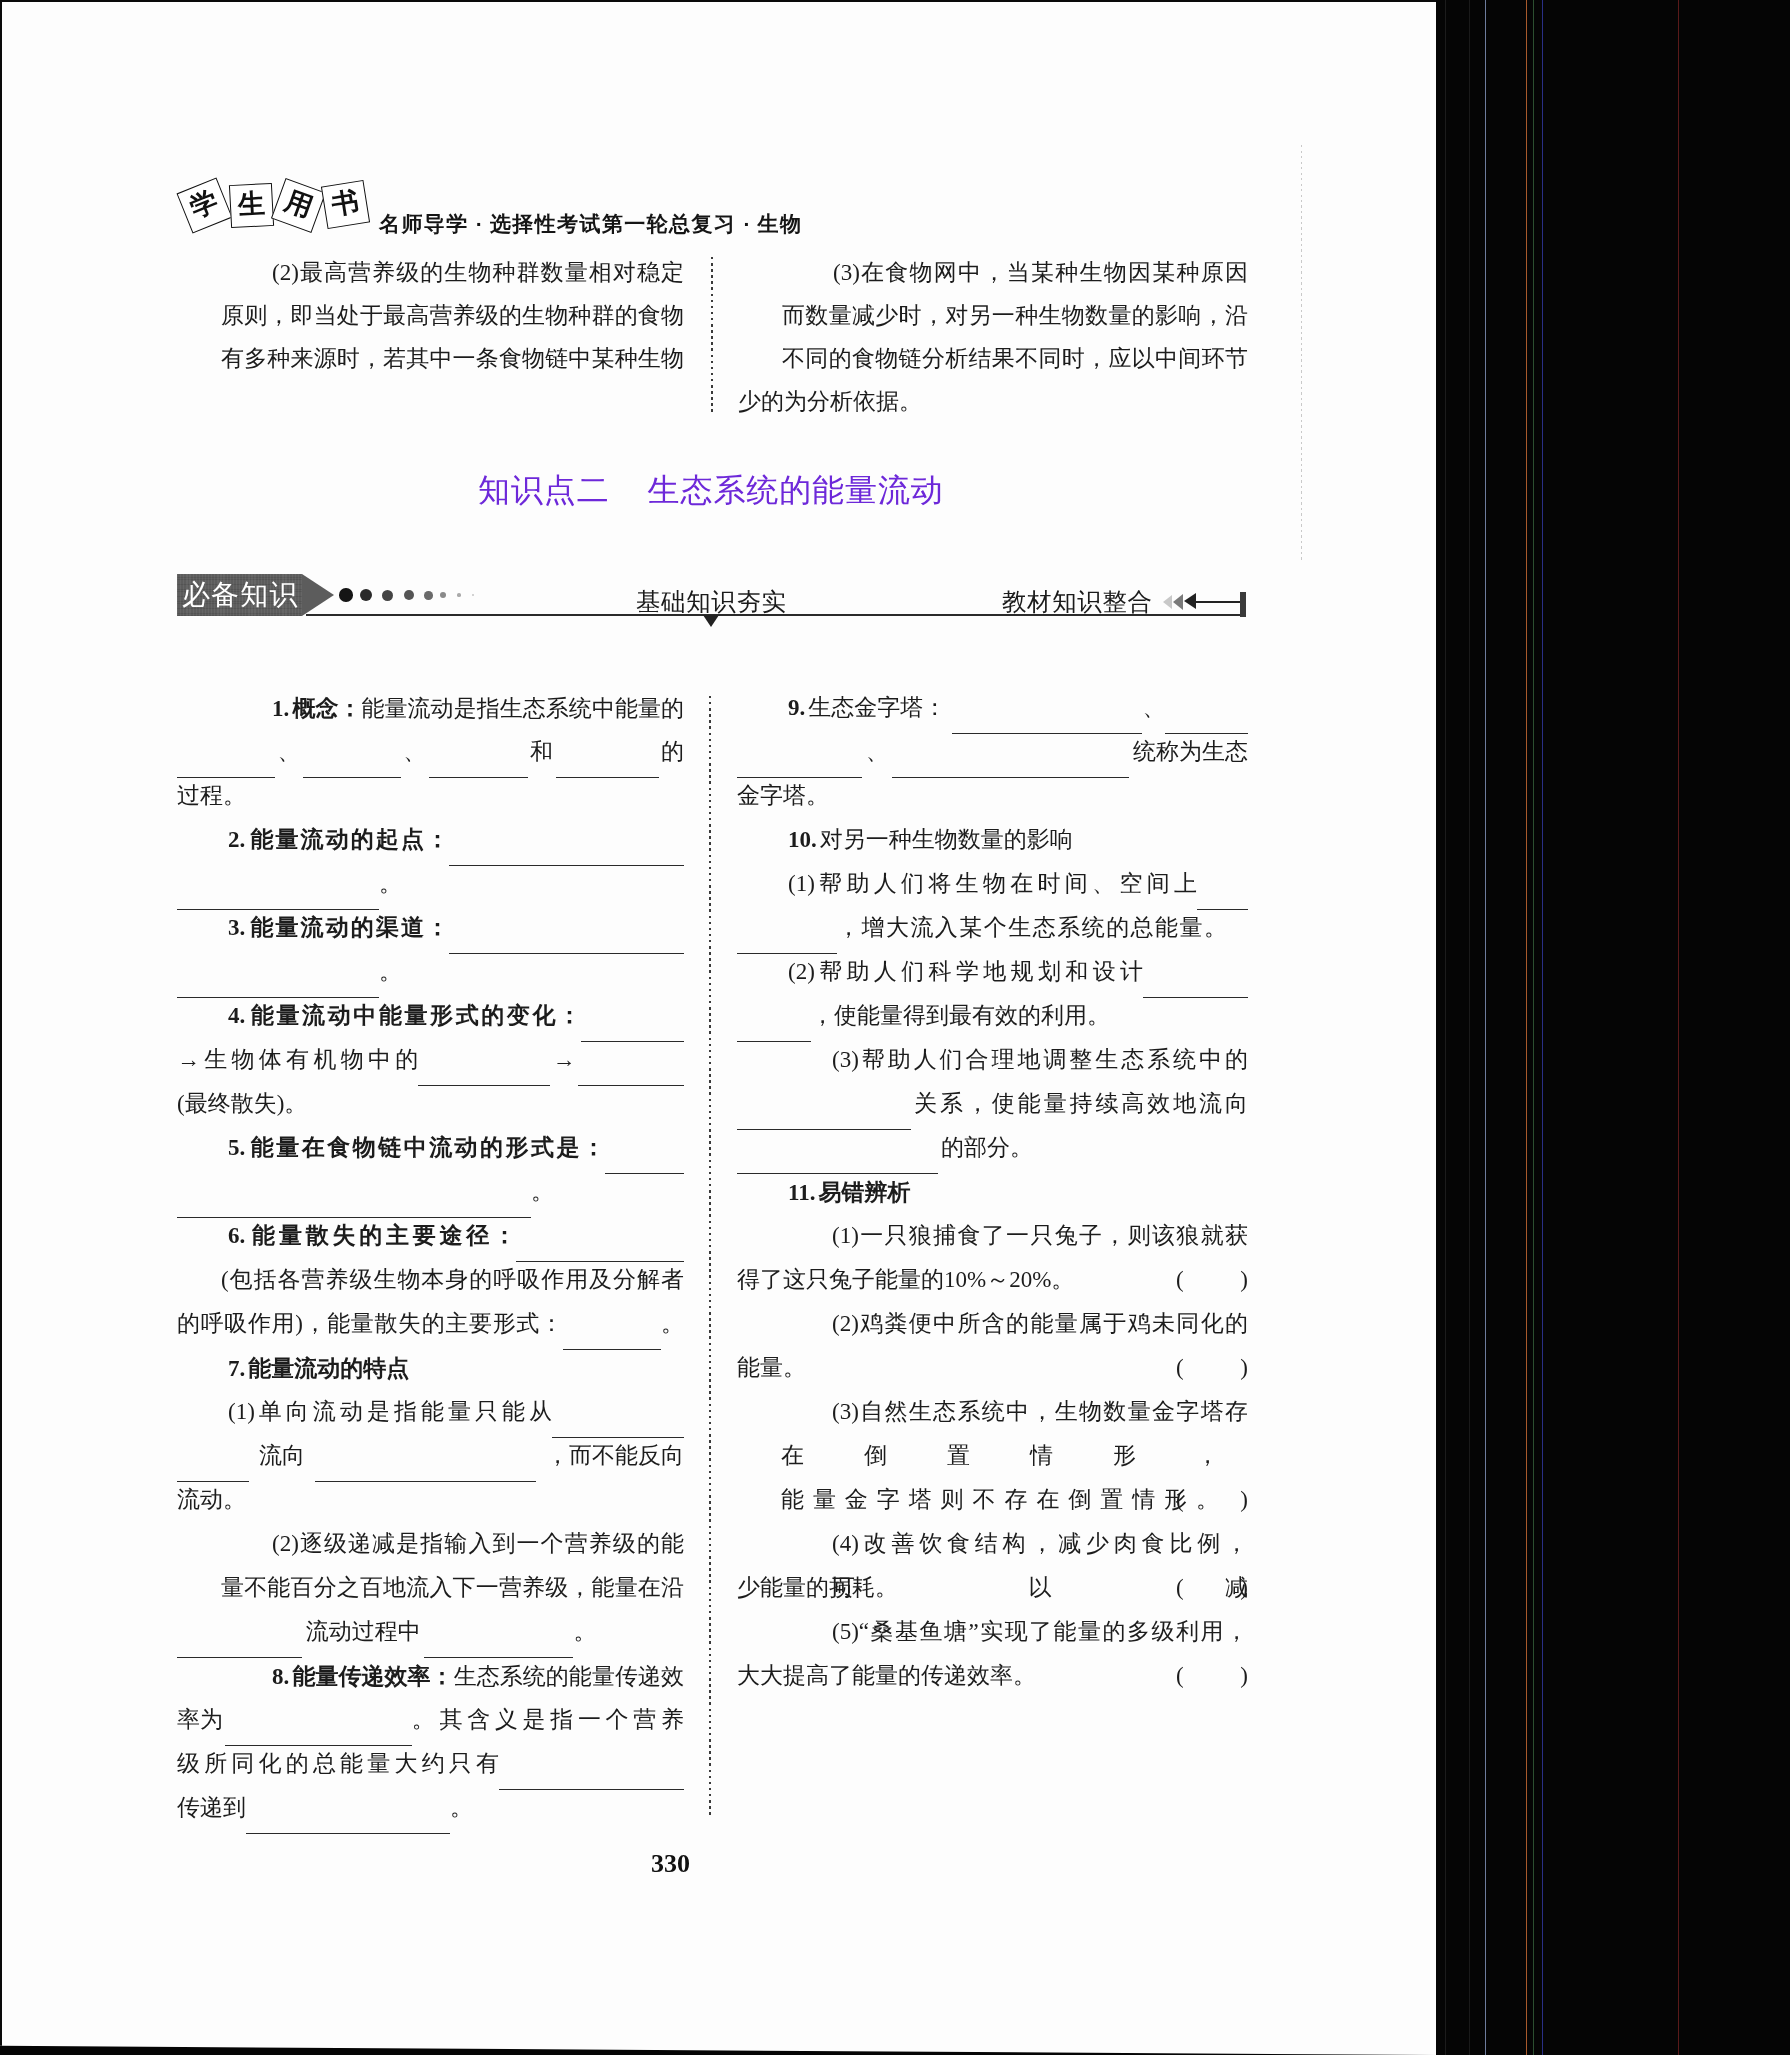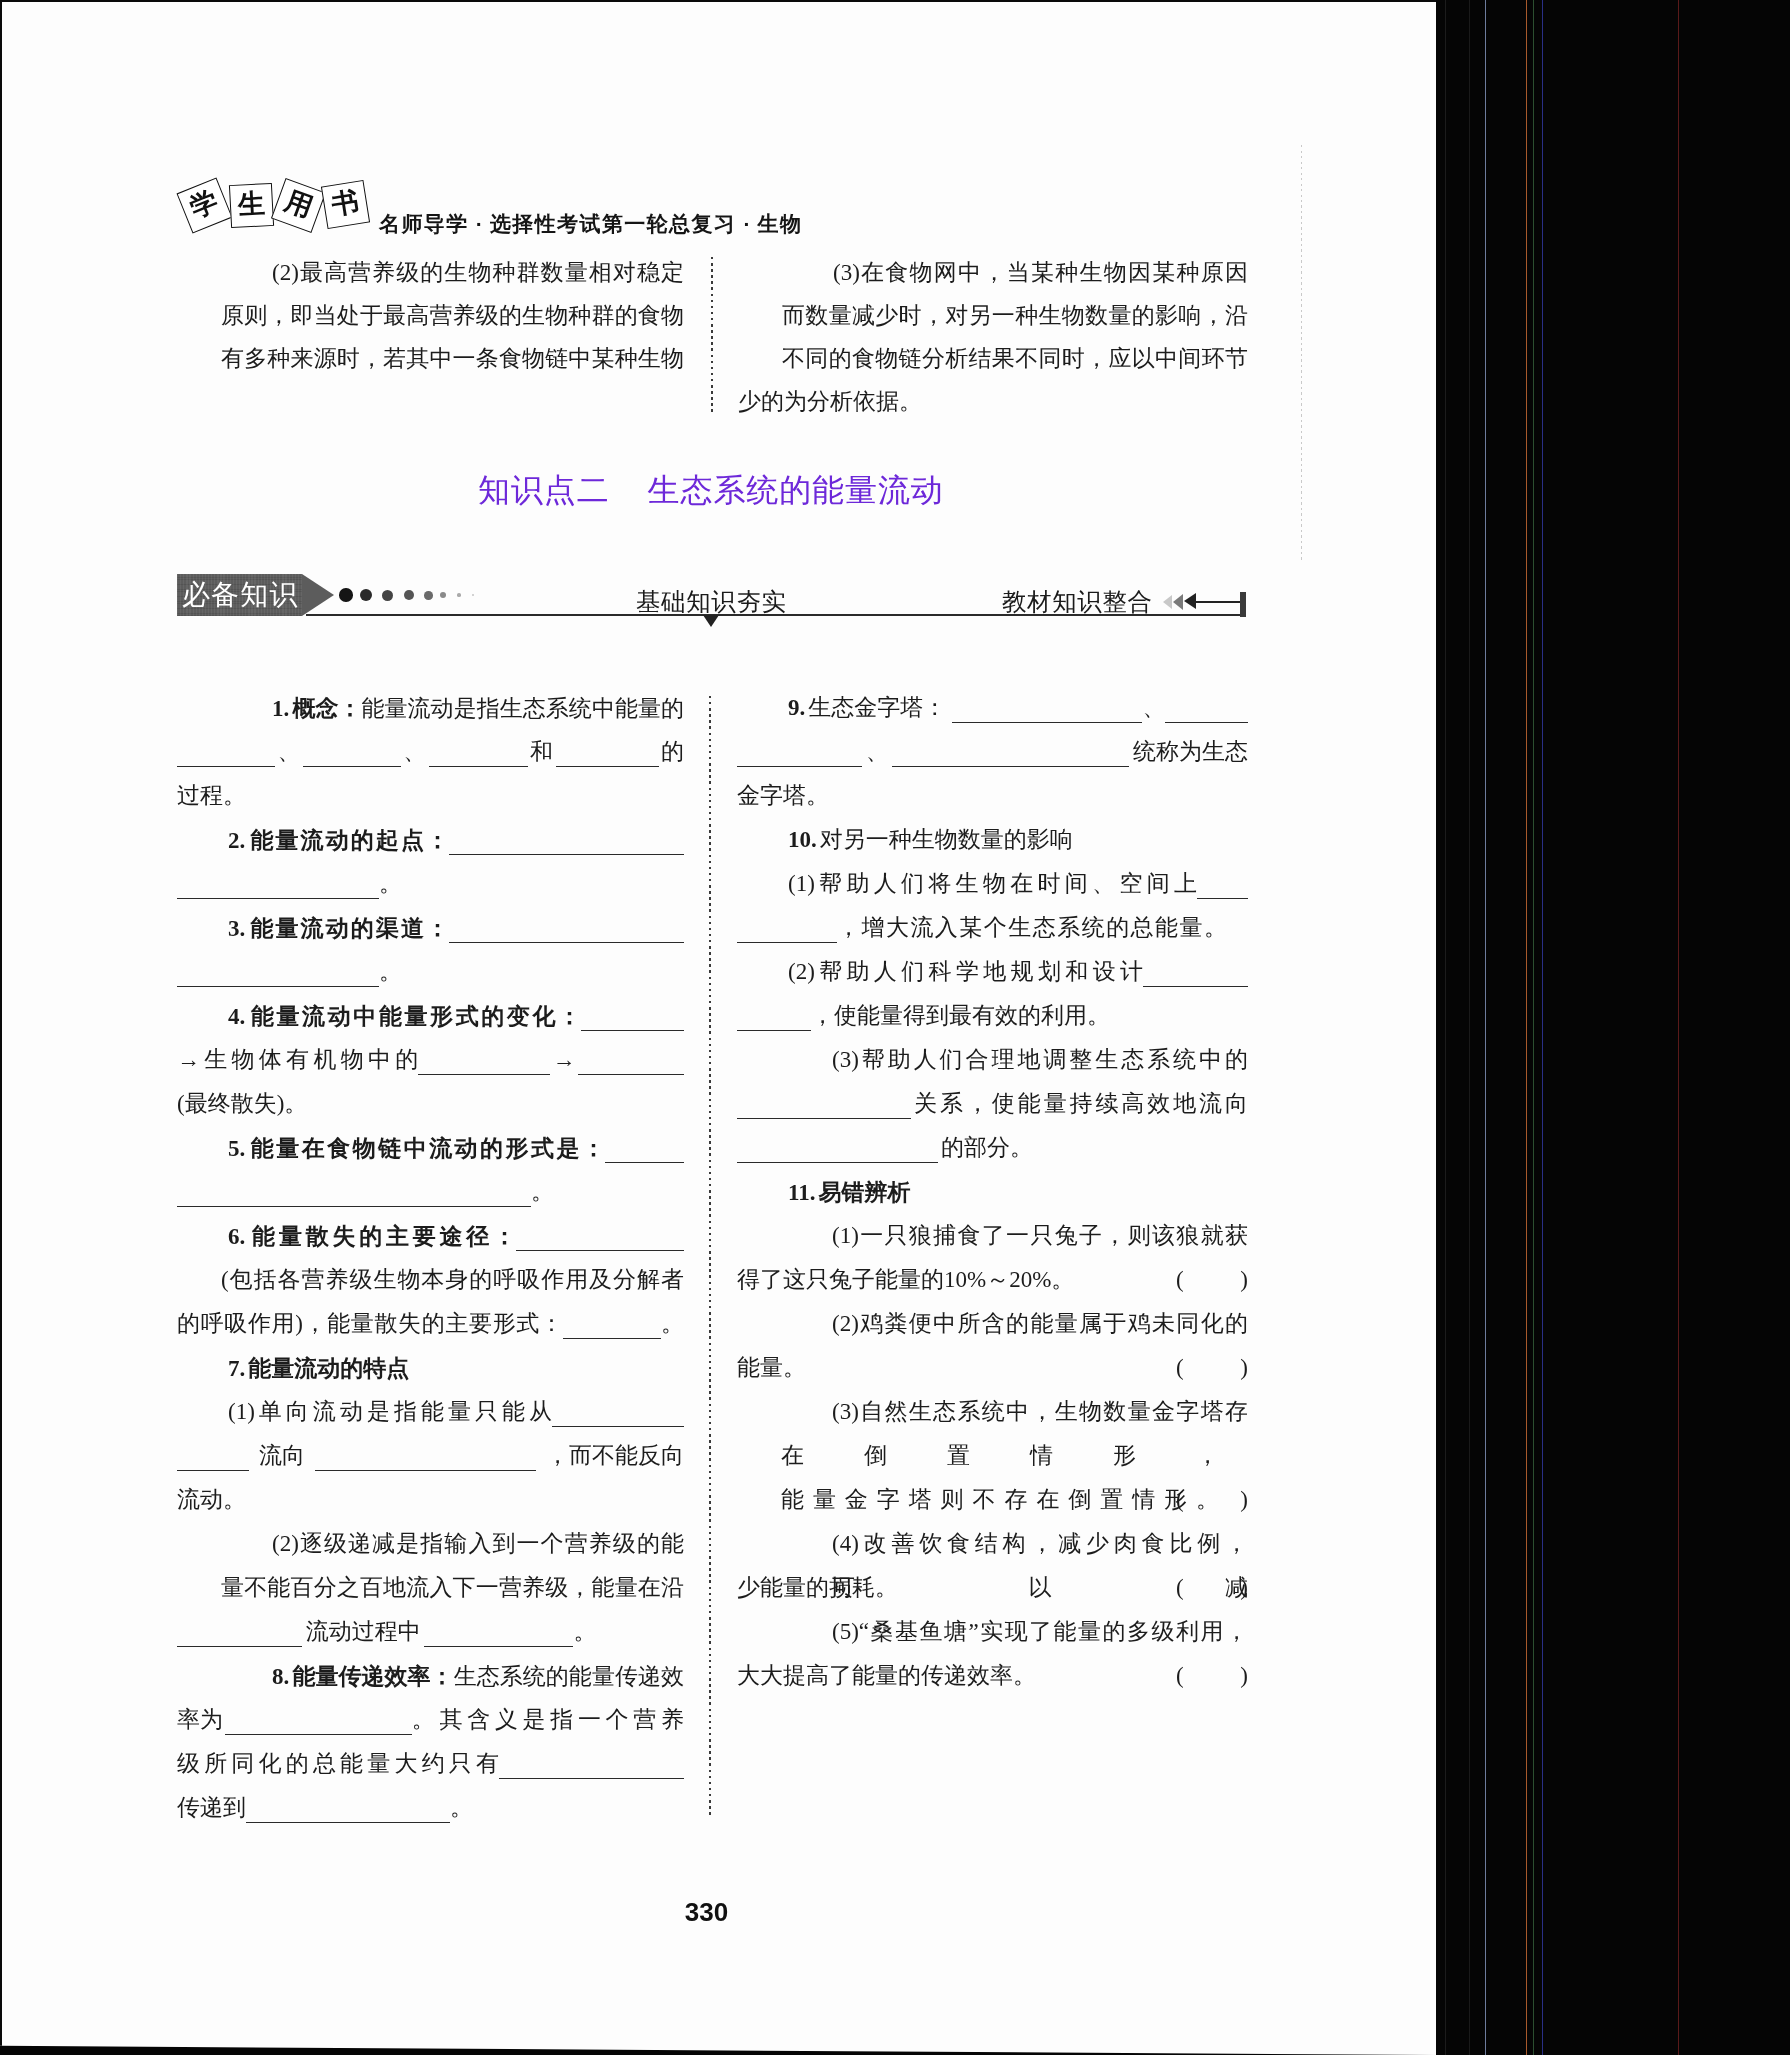--- a/index.html
+++ b/index.html
@@ -7,40 +7,40 @@
 .page{position:absolute;left:0;top:0;width:1436px;height:2055px;background:#fdfdfd;clip-path:polygon(0 0,100% 0,100% 100%,0 calc(100% - 9.2px));}
 .edge-top{position:absolute;left:0;top:0;width:1436px;height:1.8px;background:#0a0a0a;}
 .edge-left{position:absolute;left:0;top:0;width:2.4px;height:2056px;background:#0a0a0a;}
 .scanline{position:absolute;top:0;width:1.2px;height:2056px;}
 .badge{position:absolute;width:43px;height:43px;box-sizing:border-box;border:1.8px solid #111;background:#fff;text-align:center;line-height:38px;font-family:"DejaVu Serif",serif;font-weight:bold;font-size:27px;color:#111;}
 .book-title{position:absolute;left:379px;top:210px;width:422px;height:27px;line-height:27px;font-family:"Liberation Sans","DejaVu Sans",sans-serif;font-weight:bold;font-size:21px;text-align:justify;text-align-last:justify;color:#151515;word-break:keep-all;}
 .col{position:absolute;}
 .ln{height:44px;line-height:44px;font-size:23px;word-break:keep-all;box-sizing:border-box;}
 .intro .ln{height:43px;line-height:43px;}
 .j{text-align:justify;text-align-last:justify;margin-left:44px;}
-.fx{display:flex;align-items:center;}
+.fx{display:flex;align-items:flex-end;}
 .sb{justify-content:space-between;}
 .fe{justify-content:flex-end;}
 .ind{padding-left:51px;}
 .grow{flex:1 1 auto;text-align:justify;text-align-last:justify;}
 .bk{display:inline-block;flex:none;height:22px;border-bottom:1.2px solid #2a2a2a;position:relative;top:3.7px;}
 .num{font-family:"Liberation Serif","DejaVu Serif",serif;font-weight:bold;margin-right:3.1px;}
 .lb{font-family:"Liberation Sans","DejaVu Sans",sans-serif;font-weight:bold;}
 .lr{font-weight:normal;}
 .ans{display:inline-flex;flex:none;width:72px;justify-content:space-between;}
 .vdiv{position:absolute;width:1.8px;background:repeating-linear-gradient(to bottom,#3a3a3a 0 2.4px,transparent 2.4px 6.1px);}
 .sec-title{position:absolute;left:478px;top:471px;height:39px;line-height:39px;font-size:32px;font-family:"DejaVu Sans",sans-serif;font-weight:normal;color:#6d28d9;letter-spacing:0.9px;white-space:nowrap;}
 .sec-title .n{margin-right:38px;}
 .tag{position:absolute;left:177px;top:574px;width:125px;height:42px;background-color:#5c5c5c;background-image:repeating-linear-gradient(90deg,rgba(255,255,255,0.06) 0 1.2px,transparent 1.2px 3.1px),repeating-linear-gradient(0deg,rgba(0,0,0,0.10) 0 0.6px,transparent 0.6px 2.4px);color:#fff;font-family:"DejaVu Sans",sans-serif;font-size:28px;line-height:42px;padding-left:4.9px;box-sizing:border-box;letter-spacing:1.2px;white-space:nowrap;}
 .tag-arrow{position:absolute;left:302px;top:574px;width:0;height:0;border-top:21px solid transparent;border-bottom:21px solid transparent;border-left:32px solid #5c5c5c;}
 .dot{position:absolute;border-radius:50%;}
 .rule{position:absolute;left:306px;top:614px;width:940px;height:2.4px;background:#2b2b2b;}
 .b-label{position:absolute;top:586px;height:31px;line-height:31px;font-size:24.5px;font-family:"DejaVu Sans",sans-serif;letter-spacing:0.6px;white-space:nowrap;color:#1b1b1b;}
 .tri-left{position:absolute;width:0;height:0;border-top-style:solid;border-bottom-style:solid;border-top-color:transparent;border-bottom-color:transparent;}
-.pgnum{position:absolute;left:670px;top:1850px;width:73px;text-align:center;font-family:Liberation Sans, sans-serif;font-weight:bold;font-size:26px;line-height:28px;color:#111;margin-top:48px;}
+.pgnum{position:absolute;left:634px;top:1850px;width:73px;text-align:center;font-family:Liberation Serif, serif;font-weight:bold;font-size:26px;line-height:28px;color:#111;}
 </style>
 </head>
 <body>
 
 <div class="scanline" style="left:1445px;background:#1c1c1c;"></div>
 <div class="scanline" style="left:1469px;background:#1a1a1a;"></div>
 <div class="scanline" style="left:1485px;background:#6d7c9c;"></div>
 <div class="scanline" style="left:1526px;background:#a85a2c;"></div>
 <div class="scanline" style="left:1533px;background:#2c4f30;"></div>
 <div class="scanline" style="left:1542px;background:#2a2f85;"></div>

